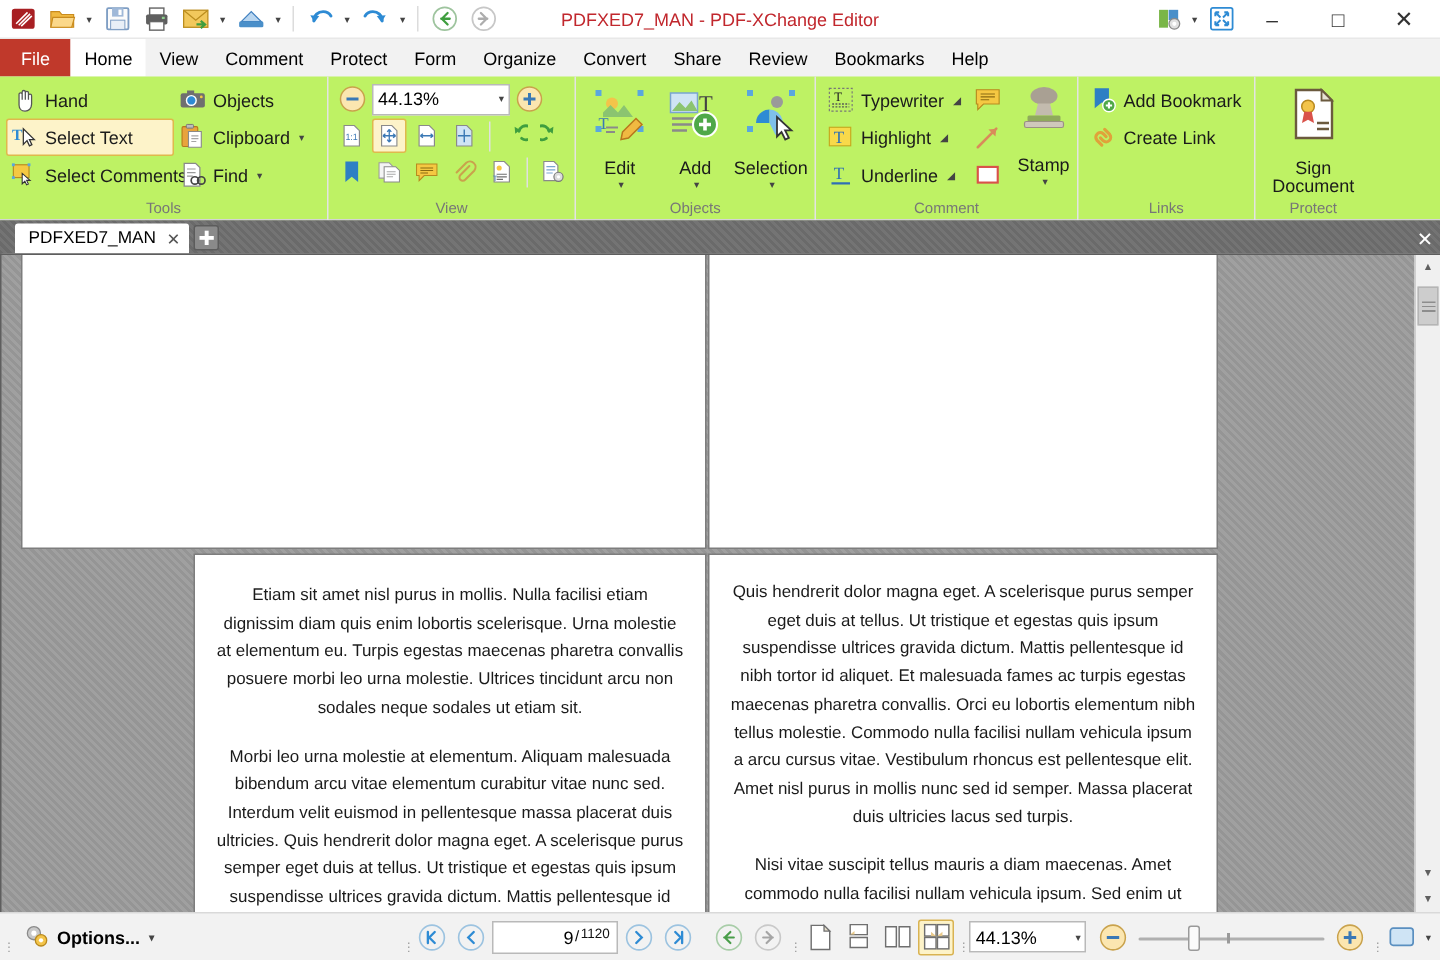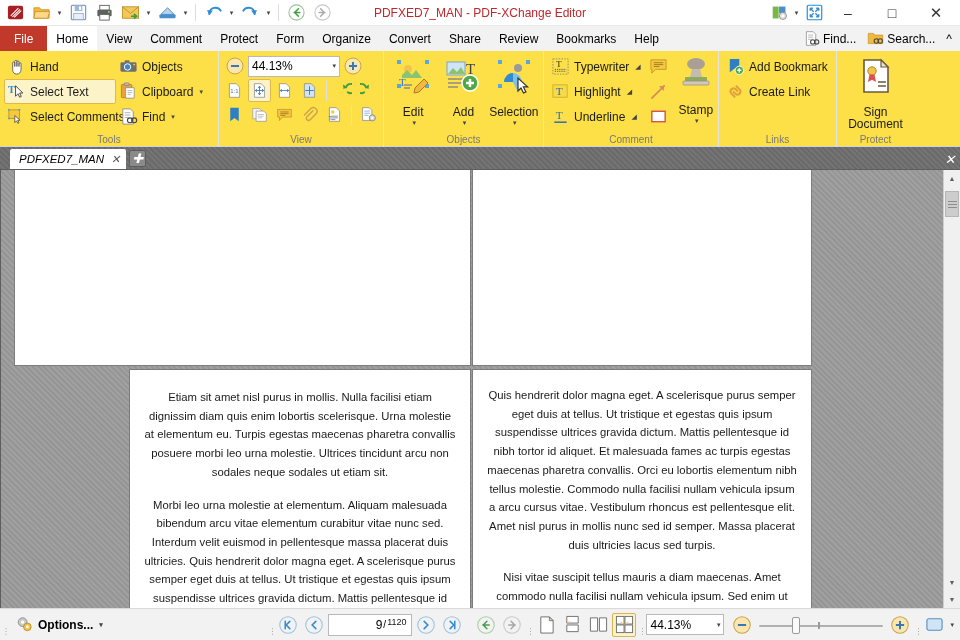--- a/index.html
+++ b/index.html
@@ -47,21 +47,21 @@
     padding: 0 9px; display: flex; align-items: center; font-size: 12px;
     color: #000000; height: 25px;
   }
   .mtab.file { background: #c0392b; color: #fff; padding: 0 14px; }
   .mtab.active { background: #ffffff; }
   .menu-right { margin-left: auto; display: flex; align-items: center; padding-right: 4px; gap: 3px;}
   .menu-right .mr-item { display: flex; align-items: center; gap: 3px; padding: 0 4px; font-size: 12px; }
 
   
   .ribbon {
-    height: 96px; background: #fde047; display: flex; flex: none;
+    height: 96px; background: #bef264; display: flex; flex: none;
     border-bottom: 1px solid #d4d4d4; position: relative;
   }
   .rgroup { display: flex; flex-direction: column; position: relative;
             padding: 3px 4px 0 4px; height: 96px; }
   .rgroup + .rgroup { border-left: 1px solid #e3e3e3; }
   .rgroup-body { flex: 1; display: flex; align-items: flex-start; }
   .rgroup-label {
     text-align: center; font-size: 10px; color: #777; height: 14px;
     line-height: 14px; width: 100%;
   }
@@ -98,21 +98,20 @@
   }
   .bigbtn .lbl { text-align: center; line-height: 12px; margin-top: 12px; }
   .bigbtn .caret { margin-top: 1px; }
   .bigico { width: 36px; height: 36px; }
 
   
   .doctabs {
     height: 22px; background: #6f6f6f; display: flex; align-items: flex-end;
     flex: none; position: relative;
     background-image: repeating-linear-gradient(45deg,#6a6a6a 0 2px,#747474 2px 4px);
-    font-style: italic;
   }
   .doctab {
     background: #fff; height: 20px; display: flex; align-items: center;
     padding: 0 6px 0 9px; font-size: 11.5px; gap: 7px; margin-left: 10px;
     border-top-left-radius: 2px; border-top-right-radius: 2px;
   }
   .doctab .x { font-size: 11px; color: #555; }
   .newtab {
     width: 17px; height: 17px; background: #8a8a8a; color: #fff;
     display: flex; align-items: center; justify-content: center;
@@ -315,40 +314,20 @@
     <div class="mtab">Comment</div>
     <div class="mtab">Protect</div>
     <div class="mtab">Form</div>
     <div class="mtab">Organize</div>
     <div class="mtab">Convert</div>
     <div class="mtab">Share</div>
     <div class="mtab">Review</div>
     <div class="mtab">Bookmarks</div>
     <div class="mtab">Help</div>
 
-    <div class="menu-right">
-      <div class="mr-item">
-        <svg class="ico-sm" viewBox="0 0 20 20">
-          <path d="M4 2h8l3 3v13H4z" fill="#fff" stroke="#8a8a8a" stroke-width=".9"></path>
-          <path d="M6 6h6M6 8.5h6M6 11h4" stroke="#9a9a9a" stroke-width=".8"></path>
-          <circle cx="11.5" cy="14" r="2.6" fill="none" stroke="#444" stroke-width="1.2"></circle>
-          <circle cx="16" cy="14" r="2.6" fill="none" stroke="#444" stroke-width="1.2"></circle>
-        </svg>
-        <span>Find...</span>
-      </div>
-      <div class="mr-item">
-        <svg class="ico-sm" viewBox="0 0 20 20">
-          <path d="M1.5 4h6l1.4 2h9.6v10H1.5z" fill="#f0b941" stroke="#c98b1d" stroke-width=".8"></path>
-          <circle cx="11" cy="13" r="2.6" fill="none" stroke="#444" stroke-width="1.2"></circle>
-          <circle cx="15.6" cy="13" r="2.6" fill="none" stroke="#444" stroke-width="1.2"></circle>
-        </svg>
-        <span>Search...</span>
-      </div>
-      <div class="mr-item">^</div>
-    </div>
   </div>
 
   <div class="ribbon">
 
     <div class="rgroup" style="width:218px">
       <div class="rgroup-body">
         <div class="rcol" style="width:112px">
           <div class="ritem">
             <svg class="ico" viewBox="0 0 20 20">
               <path d="M6 12V6.2a1.1 1.1 0 1 1 2.2 0V10V4.6a1.1 1.1 0 1 1 2.2 0V10V5.2a1.1 1.1 0 1 1 2.2 0V10V7.2a1.1 1.1 0 1 1 2.2 0V13c0 3-2 5-4.6 5S6 16 6 13.6z" fill="#fff" stroke="#555" stroke-width=".9"></path>

